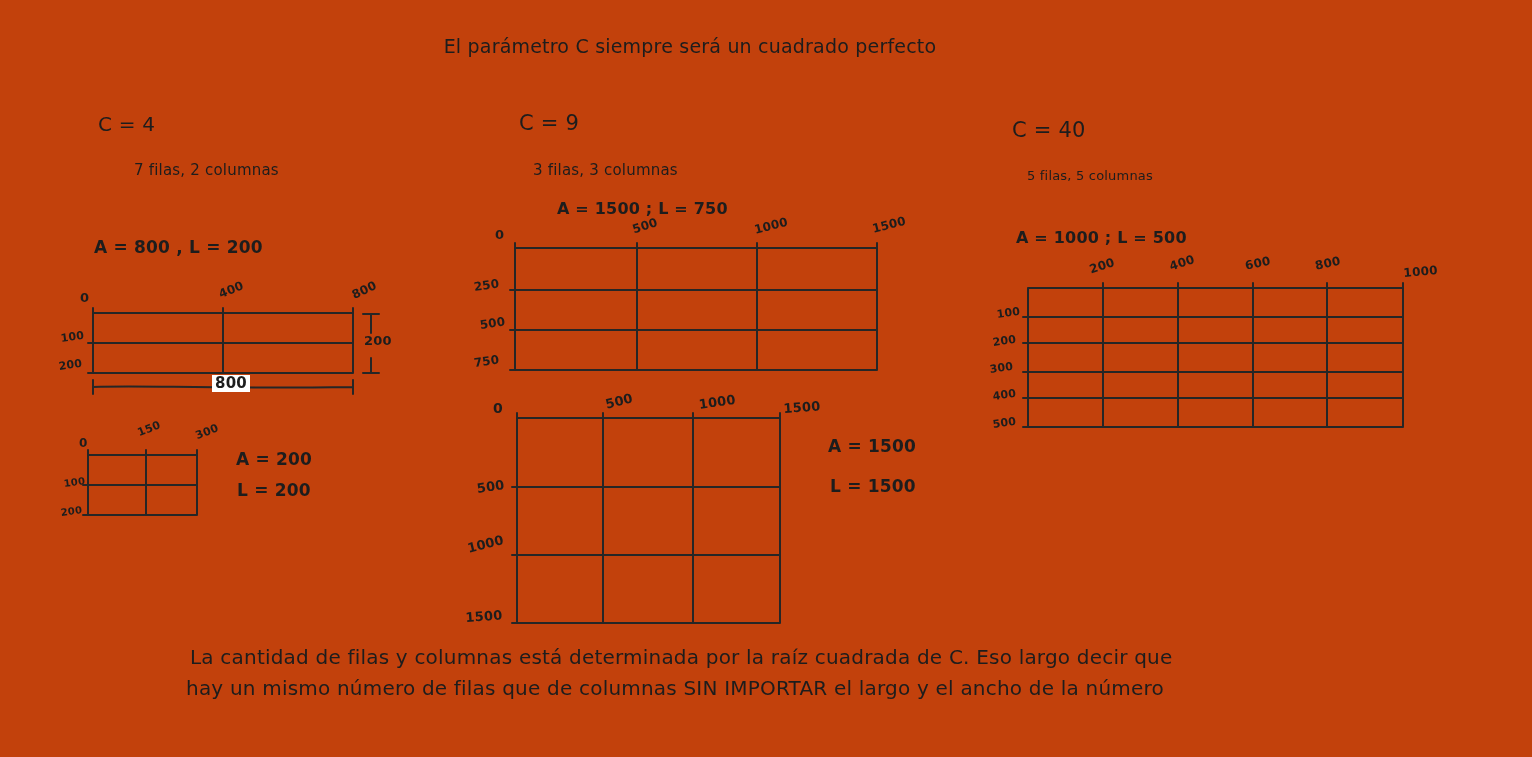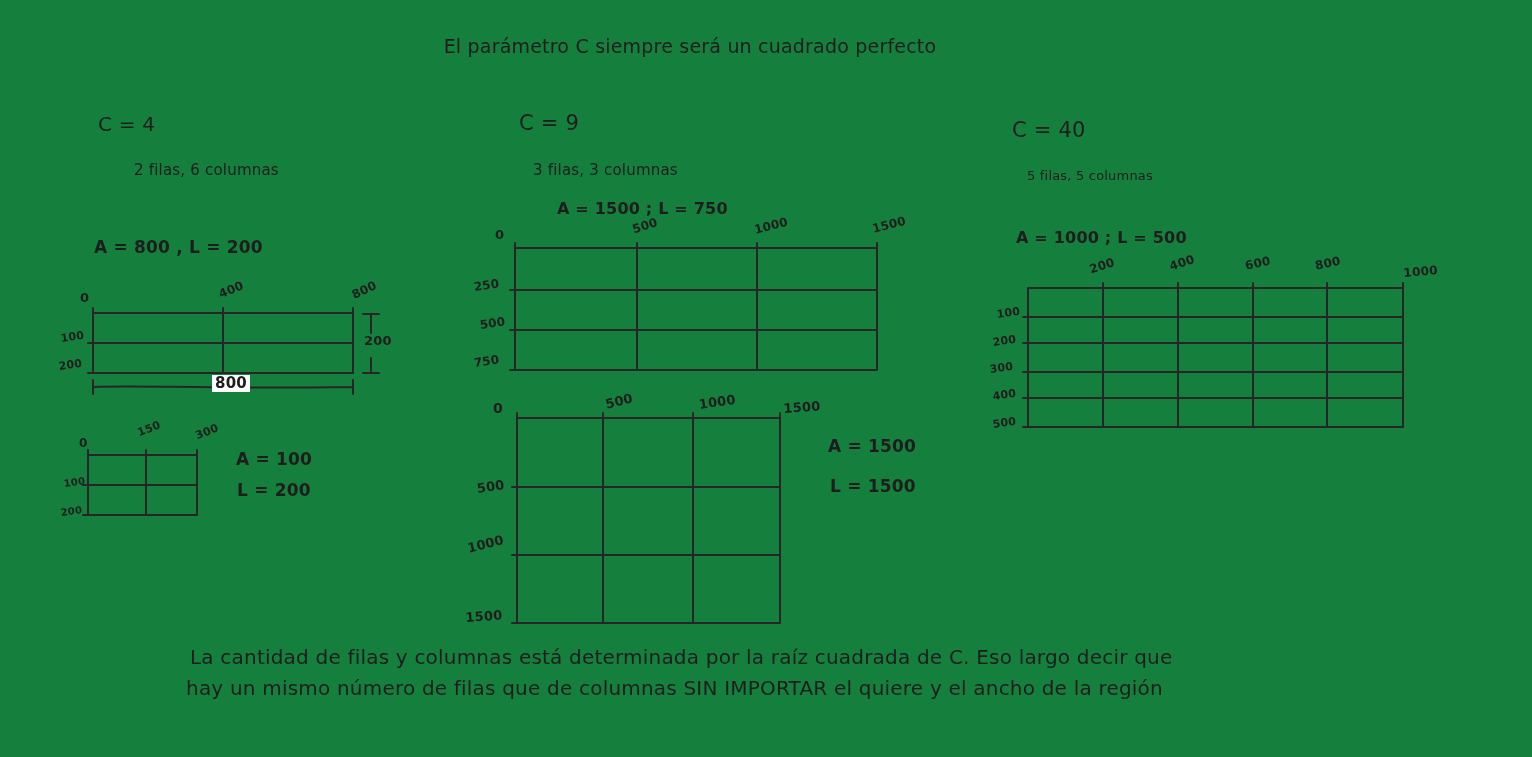--- a/index.html
+++ b/index.html
@@ -1,37 +1,37 @@
 <!DOCTYPE html>
 <html><head>
 <meta charset="utf-8">
 <style>
   html,body{margin:0;padding:0;background:#fff;}
   .canvas{
-    position:relative;width:1532px;height:757px;background:#15803d;
+    position:relative;width:1532px;height:757px;background:#c2410c;
     font-family:"DejaVu Sans",sans-serif;color:#1d1d1d;overflow:hidden;
   }
   .lbl{
     position:absolute;white-space:nowrap;color:#1d1d1d;
     transform-origin:left top;letter-spacing:.2px;line-height:1.1;
   }
   .b{font-weight:bold;}
   .draw{position:absolute;}
   .draw path{fill:none;stroke:#262626;stroke-width:2;stroke-linecap:round;stroke-linejoin:round;}
   .gapbg{background:#ffffff;padding:0 3px;}
 </style>
 </head>
 <body>
 
 <div class="canvas">
 
   <div class="lbl" style="left:0;top:36px;width:1380px;text-align:center;font-size:19px;">El parámetro C siempre será un cuadrado perfecto</div>
 
   <div class="lbl" style="left:98px;top:113px;font-size:20px;">C = 4</div>
-  <div class="lbl" style="left:134px;top:162px;font-size:15px;">2 filas, 6 columnas</div>
+  <div class="lbl" style="left:134px;top:162px;font-size:15px;">7 filas, 2 columnas</div>
   <div class="lbl b" style="left:94px;top:238px;font-size:17px;">A = 800 ,   L = 200</div>
 
   <svg class="draw" style="left:87px;top:307px" width="274" height="74" viewBox="0 0 274 74">
     <path d="M6 6 H266 M6 36 H266 M6 66 H266 M6 6 V66 M136 6 V66 M266 6 V66"></path>
     <path d="M6 1 V6 M136 1 V6 M266 1 V6 M1 36 H6 M1 66 H6"></path>
   </svg>
   <div class="lbl b" style="left:80px;top:291px;font-size:13px;">0</div>
   <div class="lbl b" style="left:217px;top:289px;font-size:12px;transform:rotate(-22deg);">400</div>
   <div class="lbl b" style="left:350px;top:290px;font-size:12px;transform:rotate(-25deg);">800</div>
   <div class="lbl b" style="left:60px;top:333px;font-size:11px;transform:rotate(-8deg);">100</div>
@@ -49,21 +49,21 @@
 
   <svg class="draw" style="left:82px;top:449px" width="122" height="73" viewBox="0 0 122 73">
     <path d="M6 6 H115 M6 36 H115 M6 66 H115 M6 6 V66 M64 6 V66 M115 6 V66"></path>
     <path d="M6 1 V6 M64 1 V6 M115 1 V6 M1 36 H6 M1 66 H6"></path>
   </svg>
   <div class="lbl b" style="left:79px;top:437px;font-size:12px;">0</div>
   <div class="lbl b" style="left:136px;top:428px;font-size:11px;transform:rotate(-22deg);">150</div>
   <div class="lbl b" style="left:194px;top:431px;font-size:11px;transform:rotate(-22deg);">300</div>
   <div class="lbl b" style="left:63px;top:478px;font-size:10px;transform:rotate(-8deg);">100</div>
   <div class="lbl b" style="left:60px;top:507px;font-size:10px;transform:rotate(-8deg);">200</div>
-  <div class="lbl b" style="left:236px;top:450px;font-size:17px;">A = 100</div>
+  <div class="lbl b" style="left:236px;top:450px;font-size:17px;">A = 200</div>
   <div class="lbl b" style="left:237px;top:481px;font-size:17px;">L = 200</div>
 
   <div class="lbl" style="left:519px;top:112px;font-size:21px;">C = 9</div>
   <div class="lbl" style="left:533px;top:162px;font-size:15px;">3 filas, 3 columnas</div>
   <div class="lbl b" style="left:557px;top:200px;font-size:16px;">A = 1500 ;   L = 750</div>
 
   <svg class="draw" style="left:509px;top:242px" width="374" height="134" viewBox="0 0 374 134">
     <path d="M6 6 H368 M6 48 H368 M6 88 H368 M6 128 H368 M6 6 V128 M128 6 V128 M248 6 V128 M368 6 V128"></path>
     <path d="M6 1 V6 M128 1 V6 M248 1 V6 M368 1 V6 M1 48 H6 M1 88 H6 M1 128 H6"></path>
   </svg>
@@ -104,15 +104,15 @@
   <div class="lbl b" style="left:1244px;top:260px;font-size:12px;transform:rotate(-12deg);">600</div>
   <div class="lbl b" style="left:1314px;top:260px;font-size:12px;transform:rotate(-12deg);">800</div>
   <div class="lbl b" style="left:1403px;top:267px;font-size:12px;transform:rotate(-5deg);">1000</div>
   <div class="lbl b" style="left:996px;top:309px;font-size:11px;transform:rotate(-8deg);">100</div>
   <div class="lbl b" style="left:992px;top:337px;font-size:11px;transform:rotate(-8deg);">200</div>
   <div class="lbl b" style="left:989px;top:364px;font-size:11px;transform:rotate(-8deg);">300</div>
   <div class="lbl b" style="left:992px;top:391px;font-size:11px;transform:rotate(-8deg);">400</div>
   <div class="lbl b" style="left:992px;top:419px;font-size:11px;transform:rotate(-8deg);">500</div>
 
   <div class="lbl" style="left:190px;top:646px;font-size:20px;">La cantidad de filas y columnas está determinada por la raíz cuadrada de C. Eso largo decir que</div>
-  <div class="lbl" style="left:186px;top:677px;font-size:20px;">hay un mismo número de filas que de columnas SIN IMPORTAR el quiere y el ancho de la región</div>
+  <div class="lbl" style="left:186px;top:677px;font-size:20px;">hay un mismo número de filas que de columnas SIN IMPORTAR el largo y el ancho de la número</div>
 
 </div>
 
 </body></html>

